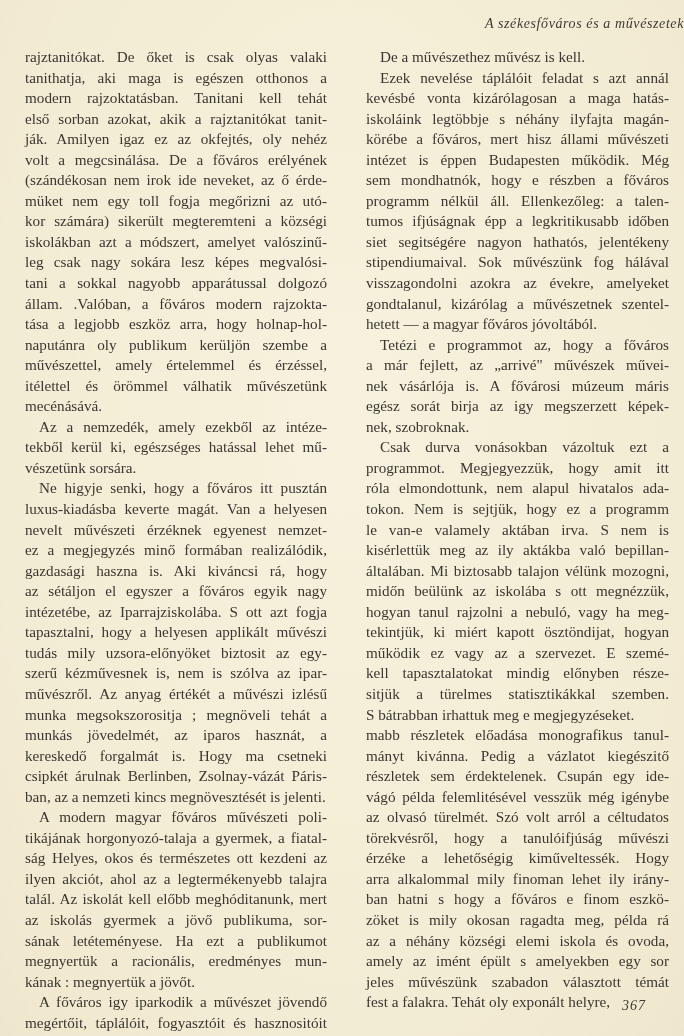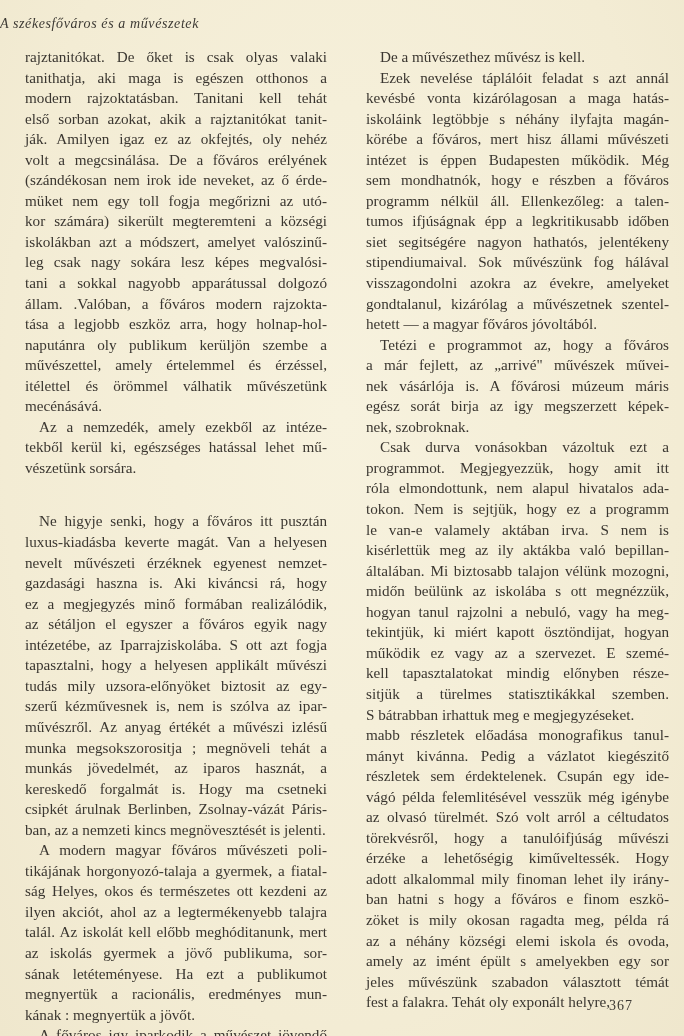--- a/index.html
+++ b/index.html
@@ -20,21 +20,21 @@
     left: 0; top: 0;
     width: 684px;
     height: 1036px;
     background: radial-gradient(ellipse at 50% 40%, #f7f2de 0%, #f3ecd4 70%, #efe7cd 100%);
   }
   .running-head {
     position: absolute;
     top: 16px;
     left: 0;
     width: 684px;
-    text-align: left;
+    text-align: right;
     font-style: italic;
     font-size: 14px;
     letter-spacing: 0.6px;
     color: #3d3a34;
   }
   .column {
     position: absolute;
     top: 47px;
     width: 302px;
     font-size: 15.2px;
@@ -54,24 +54,25 @@
     text-align-last: justify;
     white-space: nowrap;
     overflow: visible;
   }
   .line.last {
     text-align-last: left;
   }
   .page-number {
     position: absolute;
     top: 998px;
-    left: 609px;
+    left: 622px;
     font-size: 14px;
     letter-spacing: 1px;
     color: #3d3a34;
+    font-style: italic;
   }
 </style>
 </head>
 <body>
 
 <div class="page">
   <div class="running-head">A székesfőváros és a művészetek</div>
 
   <div class="column col-left" id="col-left">
       <div class="para">
@@ -93,25 +94,25 @@
         <span class="line">művészettel, amely értelemmel és érzéssel,</span>
         <span class="line">itélettel és örömmel válhatik művészetünk</span>
         <span class="line last">mecénásává.</span>
       </div>
       <div class="para">
         <span class="line" style="text-indent: 14px;">Az a nemzedék, amely ezekből az intéze-</span>
         <span class="line">tekből kerül ki, egészséges hatással lehet mű-</span>
         <span class="line last">vészetünk sorsára.</span>
       </div>
       <div class="para">
-        <span class="line" style="text-indent: 14px; margin-top: 33px;">Ne higyje senki, hogy a főváros itt pusztán</span>
+        <span class="line" style="text-indent: 14px;">Ne higyje senki, hogy a főváros itt pusztán</span>
         <span class="line">luxus-kiadásba keverte magát. Van a helyesen</span>
         <span class="line">nevelt művészeti érzéknek egyenest nemzet-</span>
+        <span class="line">ez a megjegyzés minő formában realizálódik,</span>
         <span class="line">gazdasági haszna is. Aki kiváncsi rá, hogy</span>
-        <span class="line">ez a megjegyzés minő formában realizálódik,</span>
         <span class="line">az sétáljon el egyszer a főváros egyik nagy</span>
         <span class="line">intézetébe, az Iparrajziskolába. S ott azt fogja</span>
         <span class="line">tapasztalni, hogy a helyesen applikált művészi</span>
         <span class="line">tudás mily uzsora-előnyöket biztosit az egy-</span>
         <span class="line">szerű kézművesnek is, nem is szólva az ipar-</span>
         <span class="line">művészről. Az anyag értékét a művészi izlésű</span>
         <span class="line">munka megsokszorositja ; megnöveli tehát a</span>
         <span class="line">munkás jövedelmét, az iparos hasznát, a</span>
         <span class="line">kereskedő forgalmát is. Hogy ma csetneki</span>
         <span class="line">csipkét árulnak Berlinben, Zsolnay-vázát Páris-</span>
@@ -177,21 +178,21 @@
         <span class="line last">S bátrabban irhattuk meg e megjegyzéseket.</span>
       </div>
       <div class="para">
         <span class="line">mabb részletek előadása monografikus tanul-</span>
         <span class="line">mányt kivánna. Pedig a vázlatot kiegészitő</span>
         <span class="line">részletek sem érdektelenek. Csupán egy ide-</span>
         <span class="line">vágó példa felemlitésével vesszük még igénybe</span>
         <span class="line">az olvasó türelmét. Szó volt arról a céltudatos</span>
         <span class="line">törekvésről, hogy a tanulóifjúság művészi</span>
         <span class="line">érzéke a lehetőségig kiműveltessék. Hogy</span>
-        <span class="line">adott alkalommal mily finoman lehet ily irány-</span>
+        <span class="line">arra alkalommal mily finoman lehet ily irány-</span>
         <span class="line">ban hatni s hogy a főváros e finom eszkö-</span>
         <span class="line">zöket is mily okosan ragadta meg, példa rá</span>
         <span class="line">az a néhány községi elemi iskola és ovoda,</span>
         <span class="line">amely az imént épült s amelyekben egy sor</span>
         <span class="line">jeles művészünk szabadon választott témát</span>
         <span class="line last">fest a falakra. Tehát oly exponált helyre,</span>
       </div>
     </div>
 
   <div class="page-number">367</div>

